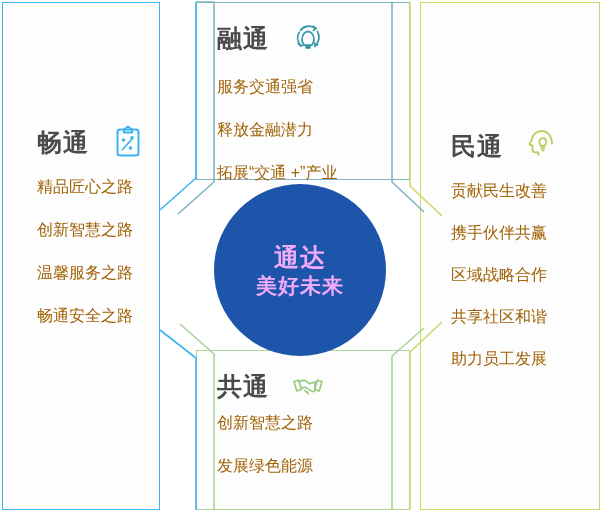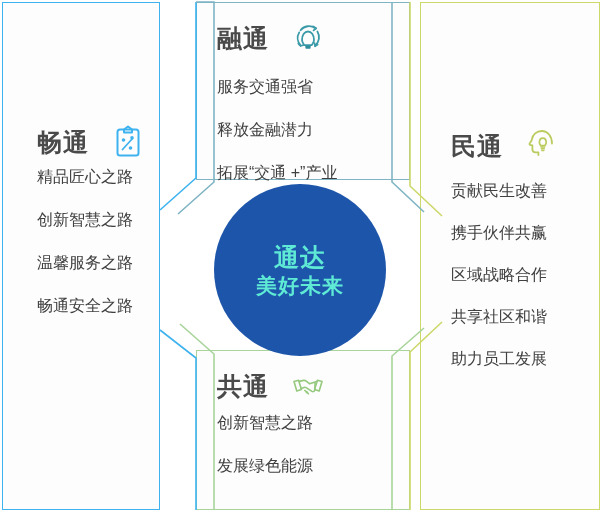--- a/index.html
+++ b/index.html
@@ -42,26 +42,26 @@
   .head-title{
     font-size:25px;font-weight:bold;color:#4a4a4a;
     letter-spacing:1px;line-height:1;
     white-space:nowrap;
   }
   .head-icon{width:34px;height:34px;display:block;flex:0 0 auto;}
   .head-icon svg{display:block;width:34px;height:34px;}
 
   
   .item{
-    font-size:16px;color:#404040;white-space:nowrap;line-height:1;
+    font-size:16px;color:#a16207;white-space:nowrap;line-height:1;
   }
 
   
   .left-inner{position:absolute;left:34px;top:122px;}
-  .left-inner .head-row{margin-bottom:10px;}
+  .left-inner .head-row{margin-bottom:20px;}
   .left-inner .item{margin-bottom:27px;}
 
   
   .right-inner{position:absolute;left:30px;top:122px;}
   .right-inner .head-row{margin-bottom:24px;align-items:flex-end;}
   .right-inner .item{margin-bottom:26px;}
 
   
   .top-inner{position:absolute;left:20px;top:18px;}
   .top-inner .head-row{margin-bottom:24px;}
@@ -79,21 +79,21 @@
   .center-circle{
     position:absolute;
     left:214px;top:184px;width:172px;height:172px;
     border-radius:50%;
     background:#1d55ab;
     display:flex;flex-direction:column;
     align-items:center;justify-content:center;
     z-index:6;
   }
   .center-line{
-    color:#5eead4;font-weight:bold;letter-spacing:1px;
+    color:#f0abfc;font-weight:bold;letter-spacing:1px;
     line-height:1.28;text-align:center;
   }
   .center-line-1{font-size:25px;}
   .center-line-2{font-size:21px;}
 </style>
 </head>
 <body>
 
 <div id="stage">
 

